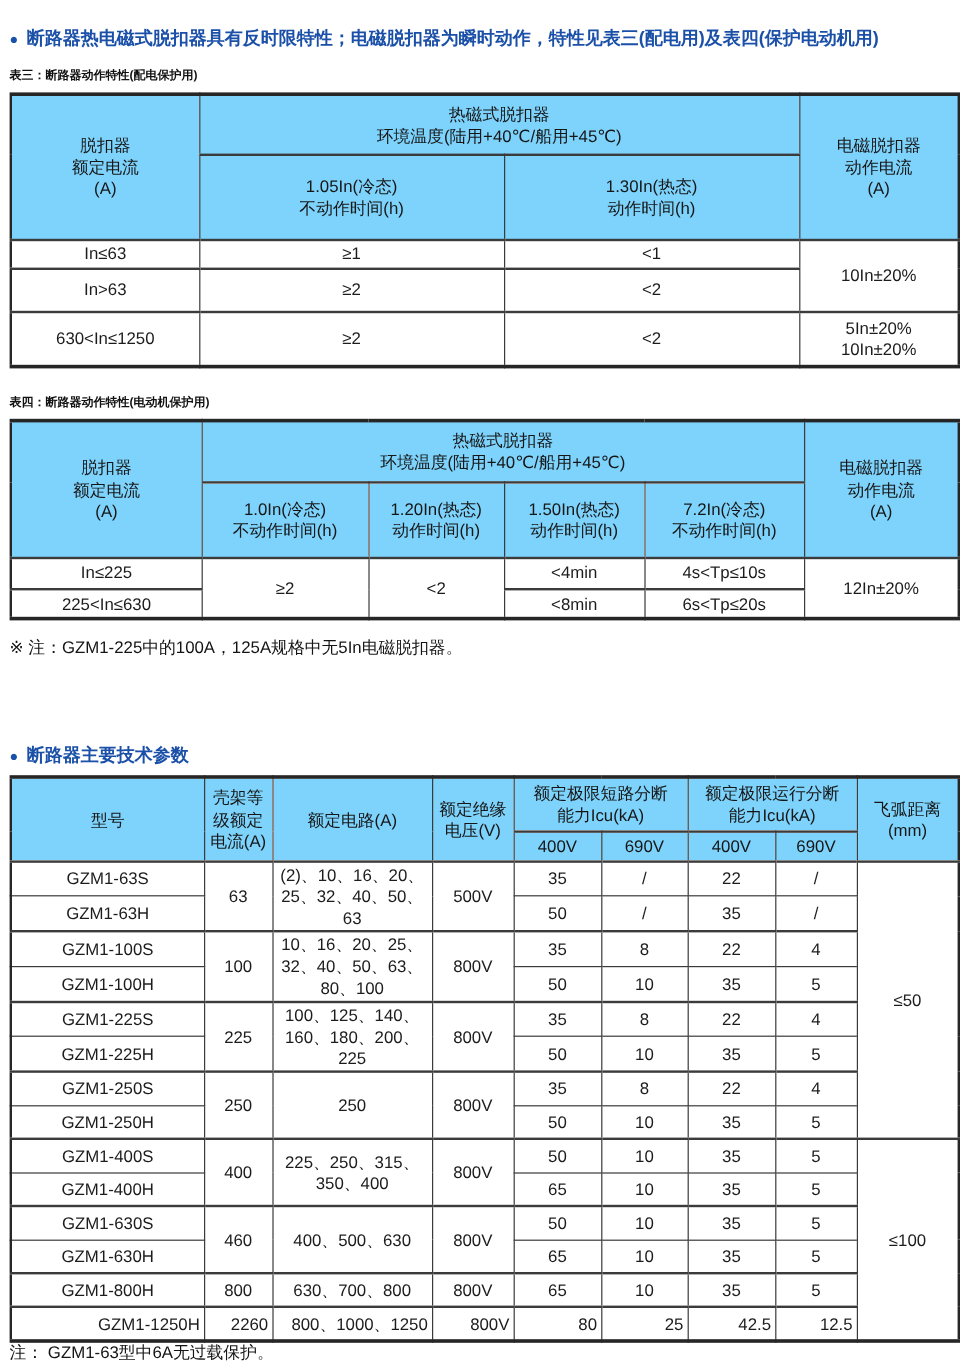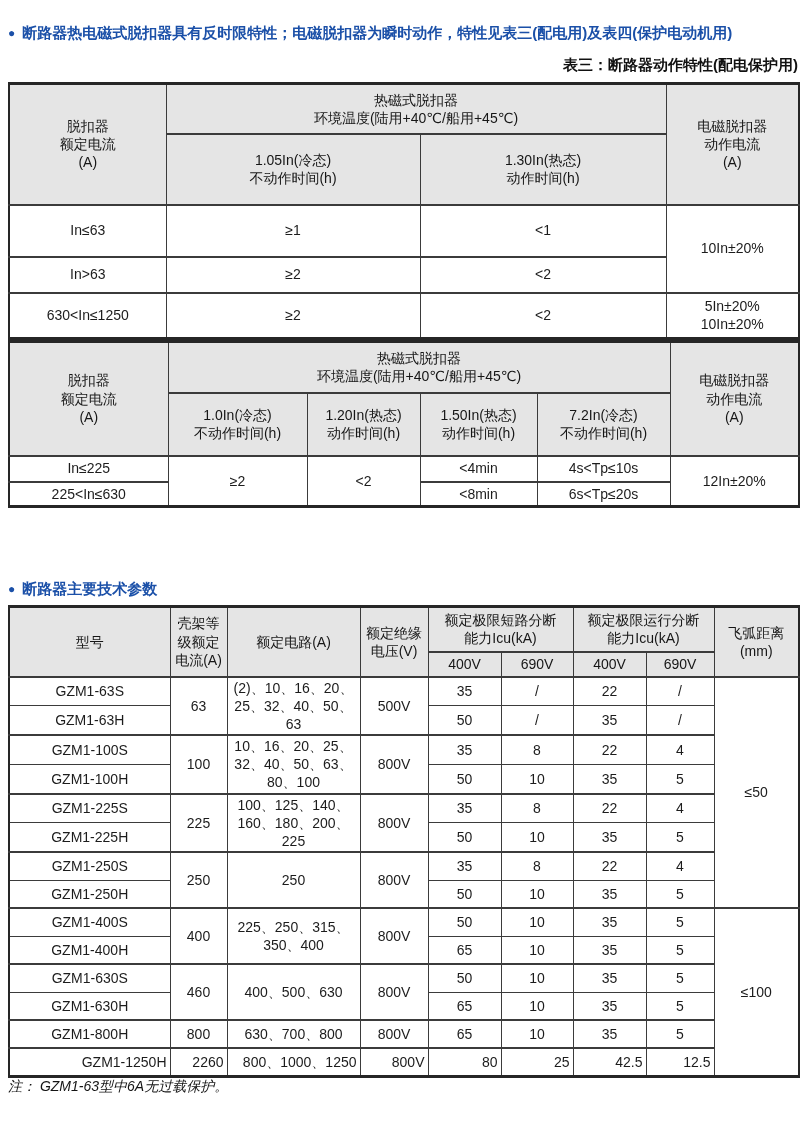--- a/index.html
+++ b/index.html
@@ -16,24 +16,23 @@
     font-weight:bold;
     font-size:15px;
     line-height:1.2;
     display:flex;align-items:center;gap:7px;
     white-space:nowrap;
   }
   .blue-heading .bullet{font-size:12px;line-height:1;}
 
   .section-title{
     font-weight:bold;
-    font-size:15px;
+    font-size:10px;
     color:#111;
     margin:14px 0 7px 0;
-    text-align:right;
   }
   .t4-title{margin-top:21px;}
 
   table{
     border-collapse:collapse;
     table-layout:fixed;
     width:790px;
     border:2px solid #262626;
     border-top-width:3px;
     border-bottom-width:3px;
@@ -44,38 +43,38 @@
     border-bottom-width:2px;
     text-align:center;
     vertical-align:middle;
     font-size:14px;
     font-weight:normal;
     line-height:1.3;
     white-space:pre-line;
     padding:1px 3px;
     overflow:hidden;
   }
-  th{background:#e5e5e5;color:#161616;}
+  th{background:#7dd3fc;color:#161616;}
 
   
   .t3 .hr1{height:50px}.t3 .hr2{height:71px}
-  .t3 .br1{height:52px}.t3 .br2{height:36px}.t3 .br3{height:46px}
+  .t3 .br1{height:24px}.t3 .br2{height:36px}.t3 .br3{height:46px}
   .t4 .hr1{height:51px}.t4 .hr2{height:63px}
   .t4 .br1{height:26px}.t4 .br2{height:25px}
 
   
   .main thead tr.hr1{height:45px}
   .main thead tr.hr2{height:25px}
   .main tbody tr{height:28px}
   .main tbody td{border-top-width:1px;border-bottom-width:1px;}
   .main tbody tr.g > td{border-top-width:2px;}
   .main tbody tr:last-child td{border-bottom-width:2px;text-align:right;}
 
   .note{font-size:14px;color:#141414;margin-top:14px;}
-  .note-bottom{margin-top:0;font-style:italic;}
+  .note-bottom{margin-top:0;}
   .gap-before-main{margin-top:72px;}
   .main-wrap{margin-top:7px;}
 </style>
 </head>
 <body>
 
 <div class="page">
 
   <div class="blue-heading">
     <span class="bullet">●</span>
@@ -123,20 +122,21 @@
       <tr class="br3">
         <td>630&lt;In≤1250</td>
         <td>≥2</td>
         <td>&lt;2</td>
         <td>5In±20%
 10In±20%</td>
       </tr>
     </tbody>
   </table>
 
+  <div class="section-title t4-title">表四：断路器动作特性(电动机保护用)</div>
   <table class="t4">
     <colgroup>
         <col style="width:159px">
         <col style="width:139px">
         <col style="width:113px">
         <col style="width:117px">
         <col style="width:133px">
         <col style="width:129px">
       </colgroup>
     <thead>
@@ -171,20 +171,21 @@
         <td rowspan="2">12In±20%</td>
       </tr>
       <tr class="br2">
         <td>225&lt;In≤630</td>
         <td>&lt;8min</td>
         <td>6s&lt;Tp≤20s</td>
       </tr>
     </tbody>
   </table>
 
+  <div class="note">※ 注：GZM1-225中的100A，125A规格中无5In电磁脱扣器。</div>
 
   <div class="blue-heading gap-before-main">
     <span class="bullet">●</span>
     <span>断路器主要技术参数</span>
   </div>
 
   <div class="main-wrap">
   <table class="main">
     <colgroup>
       <col style="width:161px">

